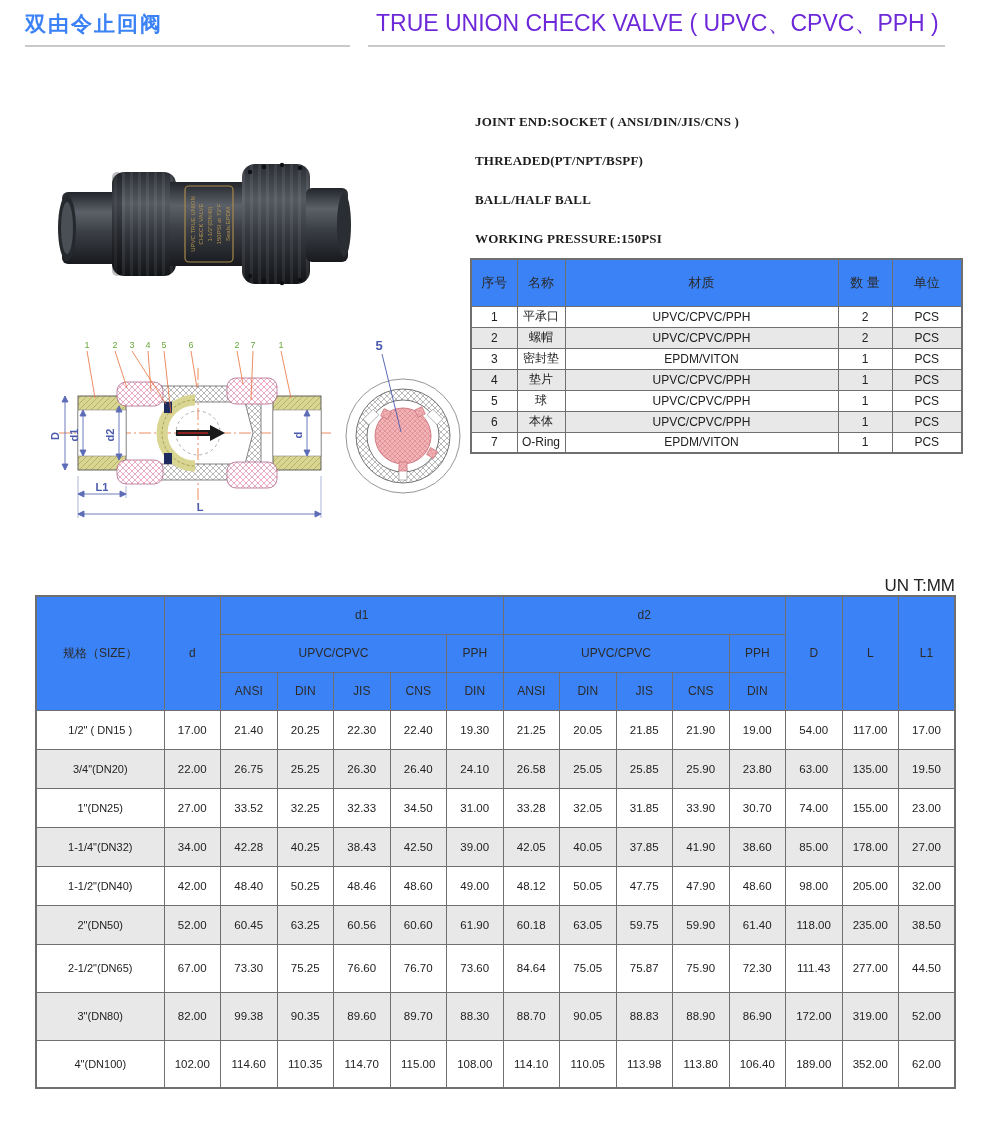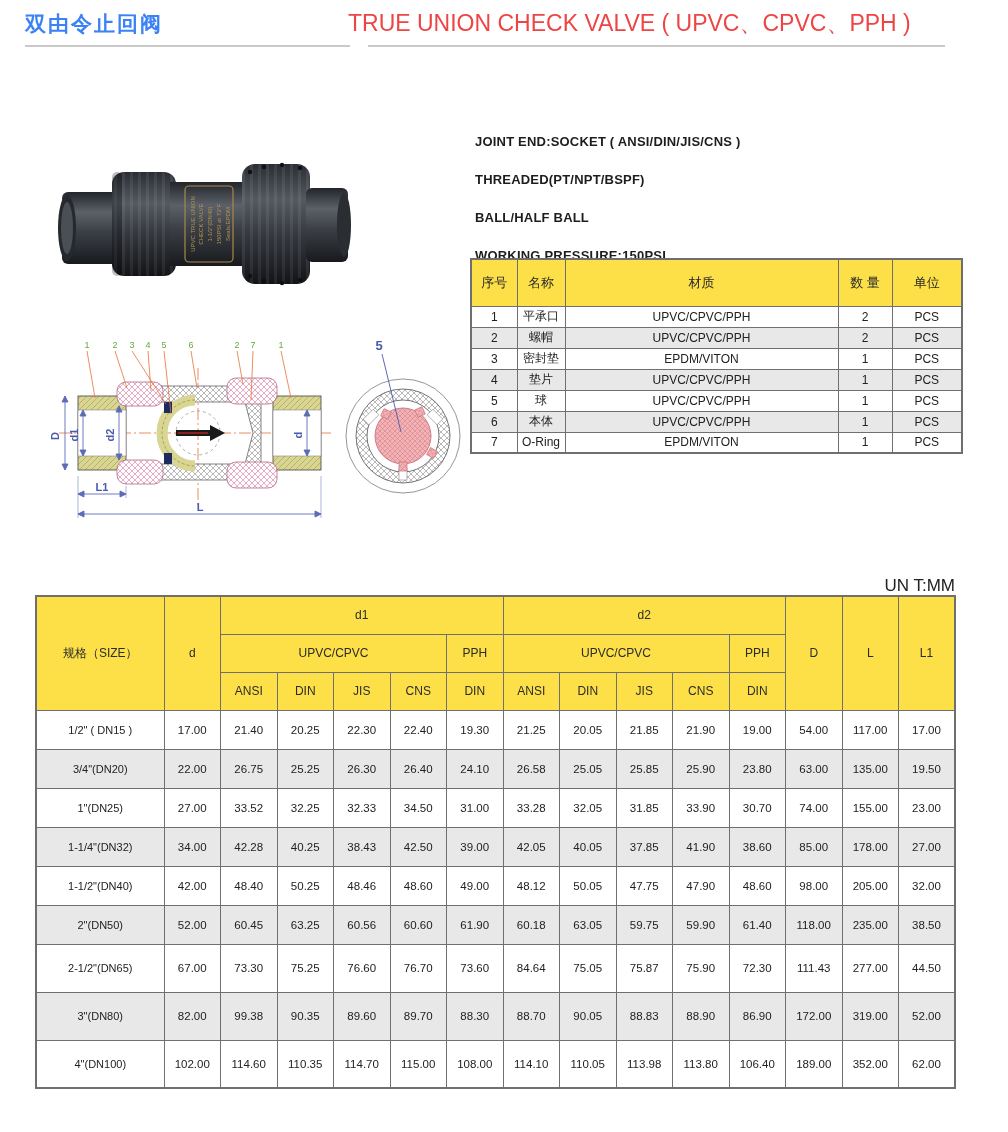--- a/index.html
+++ b/index.html
@@ -10,32 +10,32 @@
   }
   
   .title-zh {
     position:absolute; left:25px; top:10px;
     font-size:21px; font-weight:bold; color:#3b82f6; letter-spacing:2px;
   }
   .rule { position:absolute; top:45px; height:2px; background:#c9c9c9; }
   .rule-left { left:25px; width:325px; }
   .rule-right { left:368px; width:577px; }
   .title-en {
-    position:absolute; left:348px; top:8px; width:577px;
-    font-size:23px; color:#ef4444; white-space:nowrap;
+    position:absolute; left:376px; top:8px; width:577px;
+    font-size:23px; color:#6d28d9; white-space:nowrap;
   }
   
   .photo { position:absolute; left:50px; top:112px; }
   
-  .specs { position:absolute; left:475px; top:134px; }
+  .specs { position:absolute; left:475px; top:114px;font-family:Liberation Serif, serif; }
   .specs p { font-size:13px; font-weight:bold; color:#1d1d1d; margin:0 0 23px 0; letter-spacing:.2px; }
   
   table { border-collapse:collapse; table-layout:fixed; }
   th, td { border:1px solid #6f6f6f; text-align:center; vertical-align:middle; overflow:hidden; }
-  thead th { background:#fde047; font-weight:normal; }
+  thead th { background:#3b82f6; font-weight:normal; }
   tbody tr.alt td { background:#e8e8e8; }
   
   .parts-table { position:absolute; left:470px; top:258px; width:491px; border:2px solid #6f6f6f; }
   .parts-table thead tr { height:47px; }
   .parts-table thead th { font-size:13px; color:#2b2b2b; }
   .parts-table tbody tr { height:21px; }
   .parts-table tbody td { font-size:12px; color:#222; }
   
   .unit-note { position:absolute; left:35px; top:576px; width:920px; text-align:right; font-size:17px; color:#222; }
   .dim-table { position:absolute; left:35px; top:595px; width:921px; border:2px solid #6f6f6f; }

